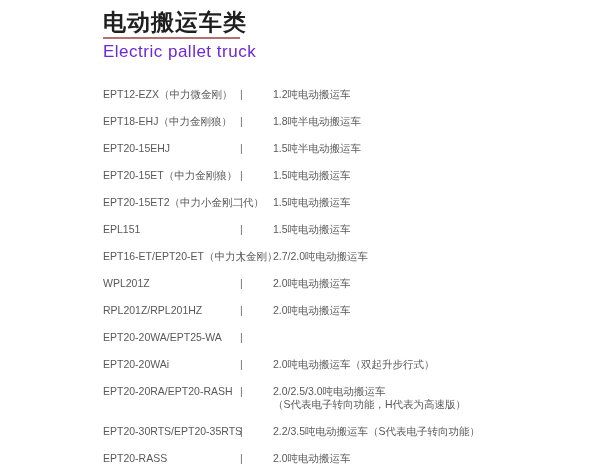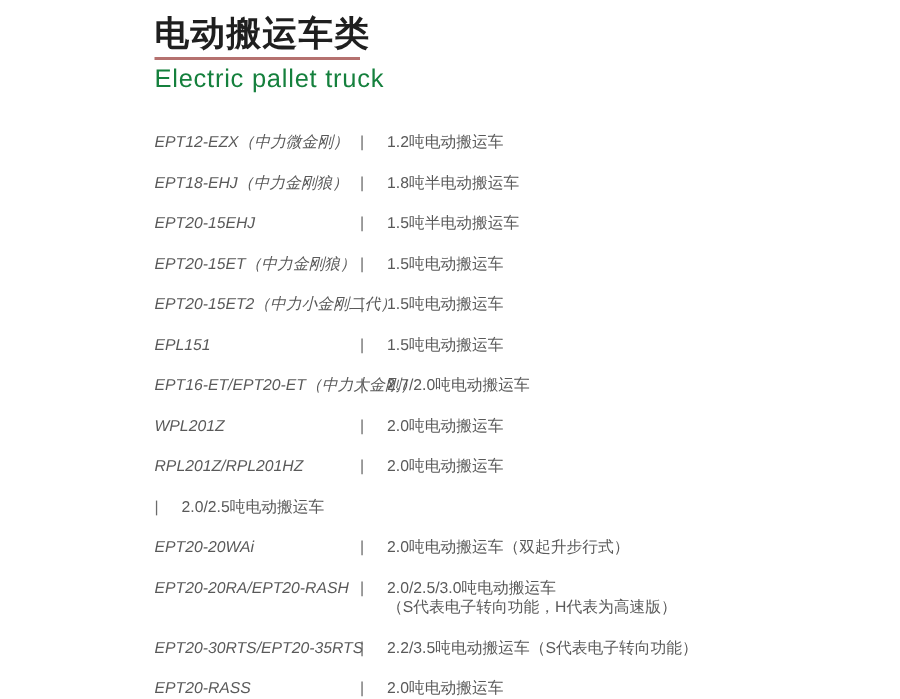--- a/index.html
+++ b/index.html
@@ -19,51 +19,51 @@
     display: inline-block;
     white-space: nowrap;
   }
   .title-underline {
     width: 137px; height: 2px;
     background: #b5716f;
     margin-top: 3px;
   }
   .title-en {
     font-size: 17px;
-    color: #15803d;
+    color: #6d28d9;
     margin-top: 3px;
     letter-spacing: 0.5px;
     font-weight: 400;
     white-space: nowrap;
   }
   .list { margin-top: 26px; }
   .row {
     display: flex;
     align-items: flex-start;
     margin-bottom: 14px;
     font-size: 10.5px;
     color: #595959;
     line-height: 1.24;
   }
   .model {
     flex: 0 0 137px;
     width: 137px;
     white-space: nowrap;
     letter-spacing: 0;
-    font-style: italic;
   }
   .pipe {
     flex: 0 0 18px;
     width: 18px;
     color: #6b6b6b;
     text-align: left;
   }
   .desc {
     flex: 1 1 auto;
     white-space: nowrap;
+    margin-left: 15px;
   }
   .line { display: block; }
 </style>
 </head>
 <body>
 
 <div class="page">
   <header>
     <h1 class="title-zh">电动搬运车类</h1>
     <div class="title-underline" style="background-color: rgb(181, 113, 111);"></div>
@@ -155,24 +155,24 @@
     <div class="model">
           <span class="line">RPL201Z/RPL201HZ</span>
         </div>
     <div class="pipe">|</div>
     <div class="desc">
           <span class="line">2.0吨电动搬运车</span>
         </div>
   </div>
 
   <div class="row">
-    <div class="pipe">|</div>
-    <div class="desc">
-          <span class="line">2.0/2.5吨电动搬运车</span>
-        </div>
+    <div class="model">
+          <span class="line">EPT20-20WA/EPT25-WA</span>
+        </div>
+    <div class="pipe">|</div>
   </div>
 
   <div class="row">
     <div class="model">
           <span class="line">EPT20-20WAi</span>
         </div>
     <div class="pipe">|</div>
     <div class="desc">
           <span class="line">2.0吨电动搬运车（双起升步行式）</span>
         </div>

